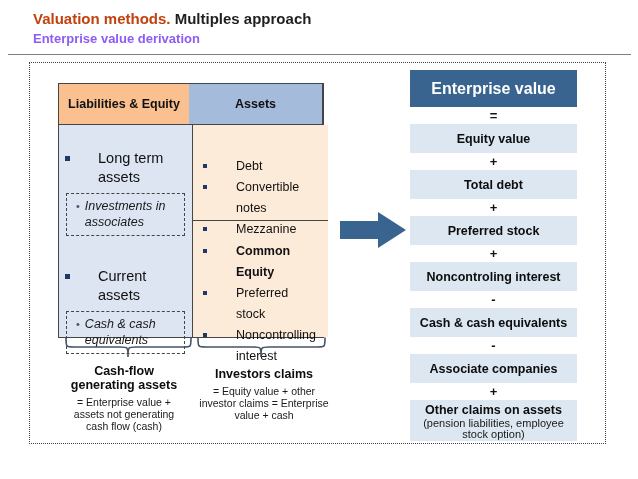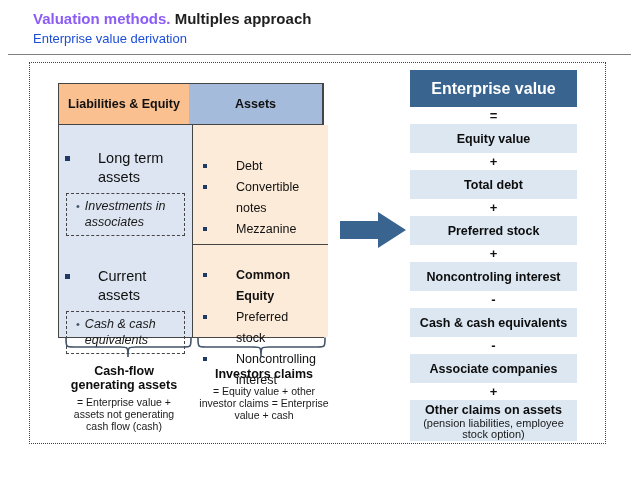--- a/index.html
+++ b/index.html
@@ -2,39 +2,39 @@
 <html><head>
 <meta charset="utf-8">
 <style>
   html,body{margin:0;padding:0;background:#fff;}
   .slide{
     position:relative; width:638px; height:479px; background:#ffffff;
     font-family:"Liberation Sans", sans-serif; color:#111; overflow:hidden;
   }
   
   .title{position:absolute; left:33px; top:10px; font-size:15px; font-weight:bold; white-space:nowrap;}
-  .title .gray{color:#8b5cf6;margin-top:28px;}
+  .title .gray{color:#c2410c;margin-top:28px;}
   .title .dark{color:#1f1f1f;}
-  .subtitle{position:absolute; left:33px; top:31px; font-size:13px; font-weight:normal; color:#1d4ed8;}
+  .subtitle{position:absolute; left:33px; top:31px; font-size:13px; font-weight:bold; color:#8b5cf6;}
   .title-rule{position:absolute; left:8px; top:54px; width:623px; border-top:1px solid #7f7f7f;}
   .dotted-frame{position:absolute; left:29px; top:62px; width:575px; height:380px; border:1px dotted #404040;}
 
   
   .bs{position:absolute; left:58px; top:83px; width:266px; height:255px;
       border:1px solid #454545; display:flex; flex-direction:column; box-sizing:border-box;}
   .bs-header{display:flex; height:40px; flex:none; border-bottom:1px solid #454545;
       font-weight:bold; font-size:12.5px; color:#111;}
   .bs-header .hcell{display:flex; align-items:center; justify-content:center; box-sizing:border-box;}
   .hcell.assets{width:134px; background:#A4BBDB; border-right:1px solid #454545;}
   .hcell.liab{flex:1; background:#FAC090;}
   .bs-body{flex:1; display:flex; min-height:0;}
   .col-assets{width:134px; flex:none; background:#DCE5F1; border-right:1px solid #454545;
       box-sizing:border-box; padding-top:24px;}
   .col-liab{flex:1; background:#FDEBD9; display:flex; flex-direction:column;}
-  .sec-debt{height:120px; flex:none; box-sizing:border-box; border-bottom:1px solid #454545; padding:31px 4px 0 10px;}
+  .sec-debt{height:96px; flex:none; box-sizing:border-box; border-bottom:1px solid #454545; padding:31px 4px 0 10px;}
   .sec-equity{flex:1; padding:20px 12px 0 10px;}
 
   .b-row{display:flex; font-size:12.5px; line-height:21px; color:#111;gap:21px;}
   .b-row .sq{width:4px; height:4px; background:#1F3864; margin:8px 8px 0 0; flex:none;}
   .b-row.big{font-size:14.5px; line-height:19px; margin-left:6px;}
   .b-row.big .sq{width:5px; height:5px; margin:7px 7px 0 0;}
   .b-row .bold{font-weight:bold;}
 
   .dotted-box{border:1px dashed #454545; margin:6px 7px 0 7px; padding:4px 3px 5px 2px;
       display:flex; font-size:12.5px; line-height:16px; font-style:italic; color:#1a1a1a;}

